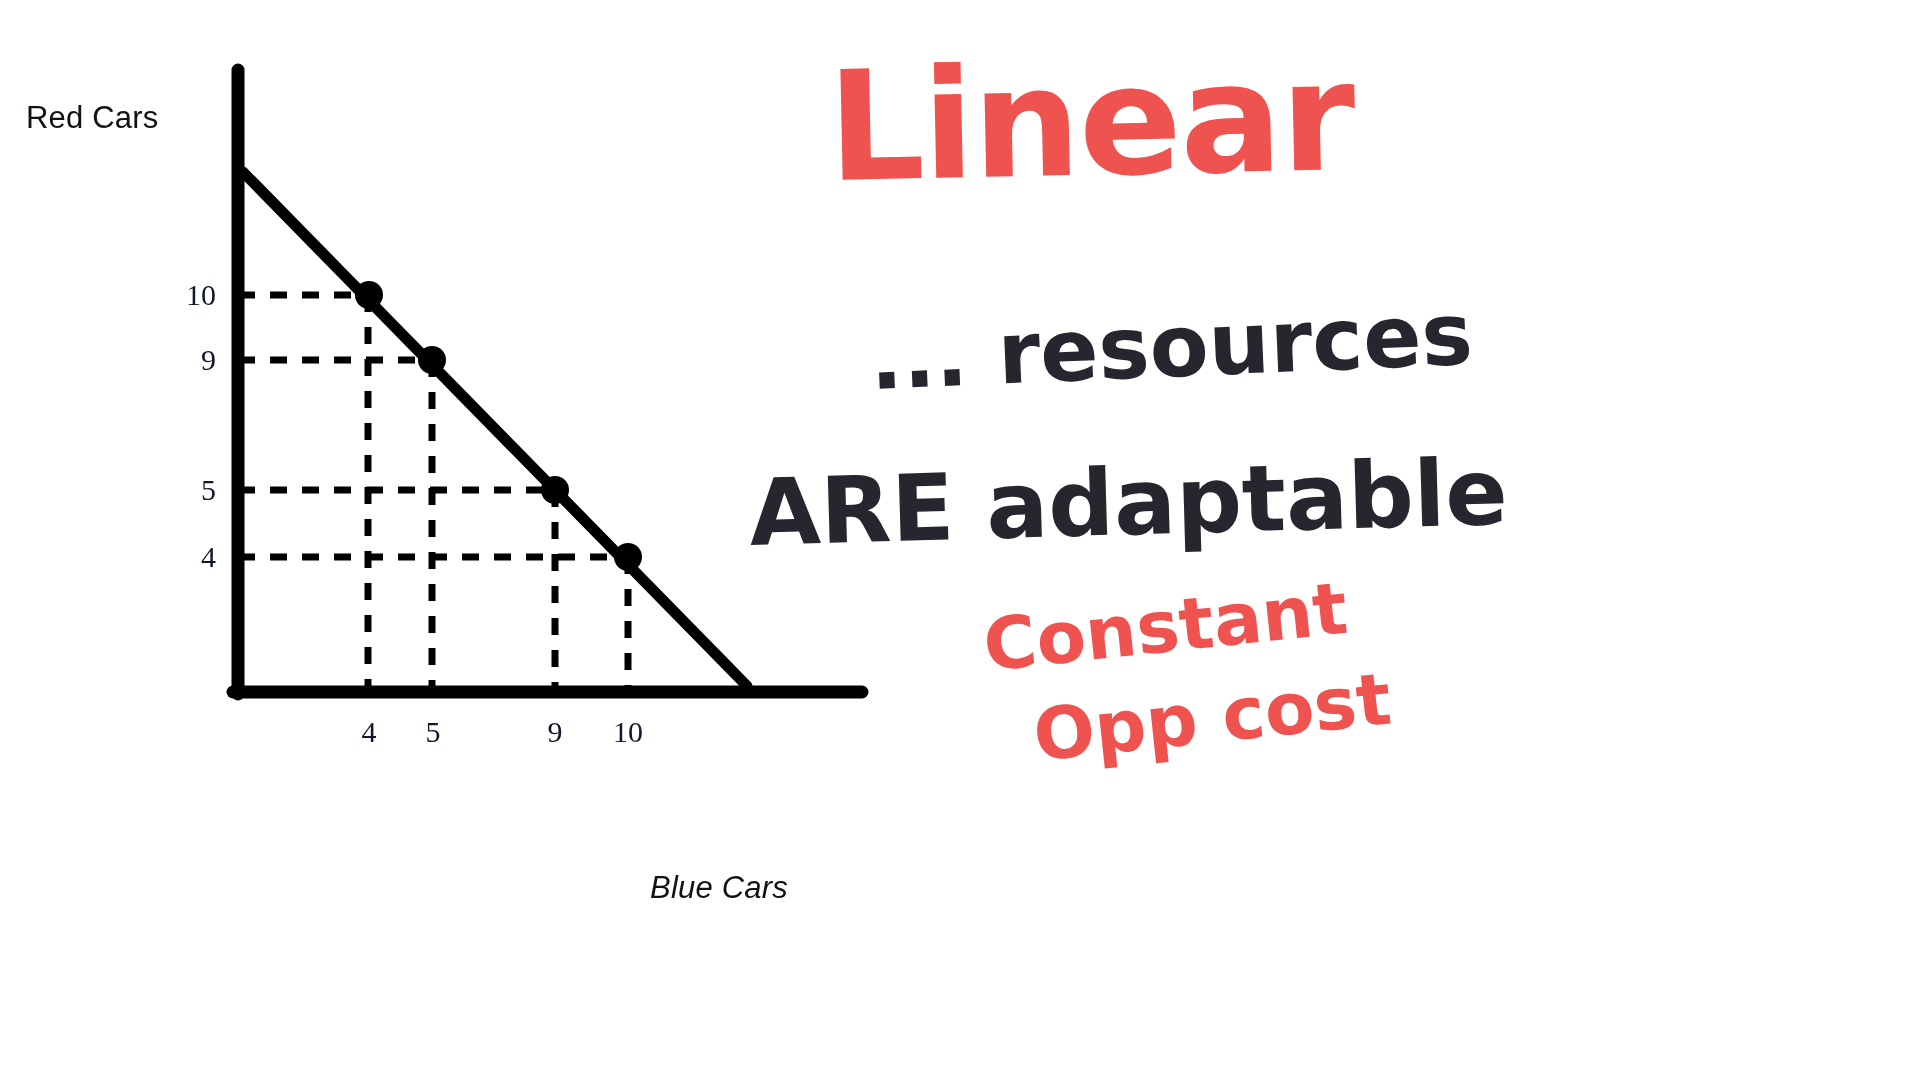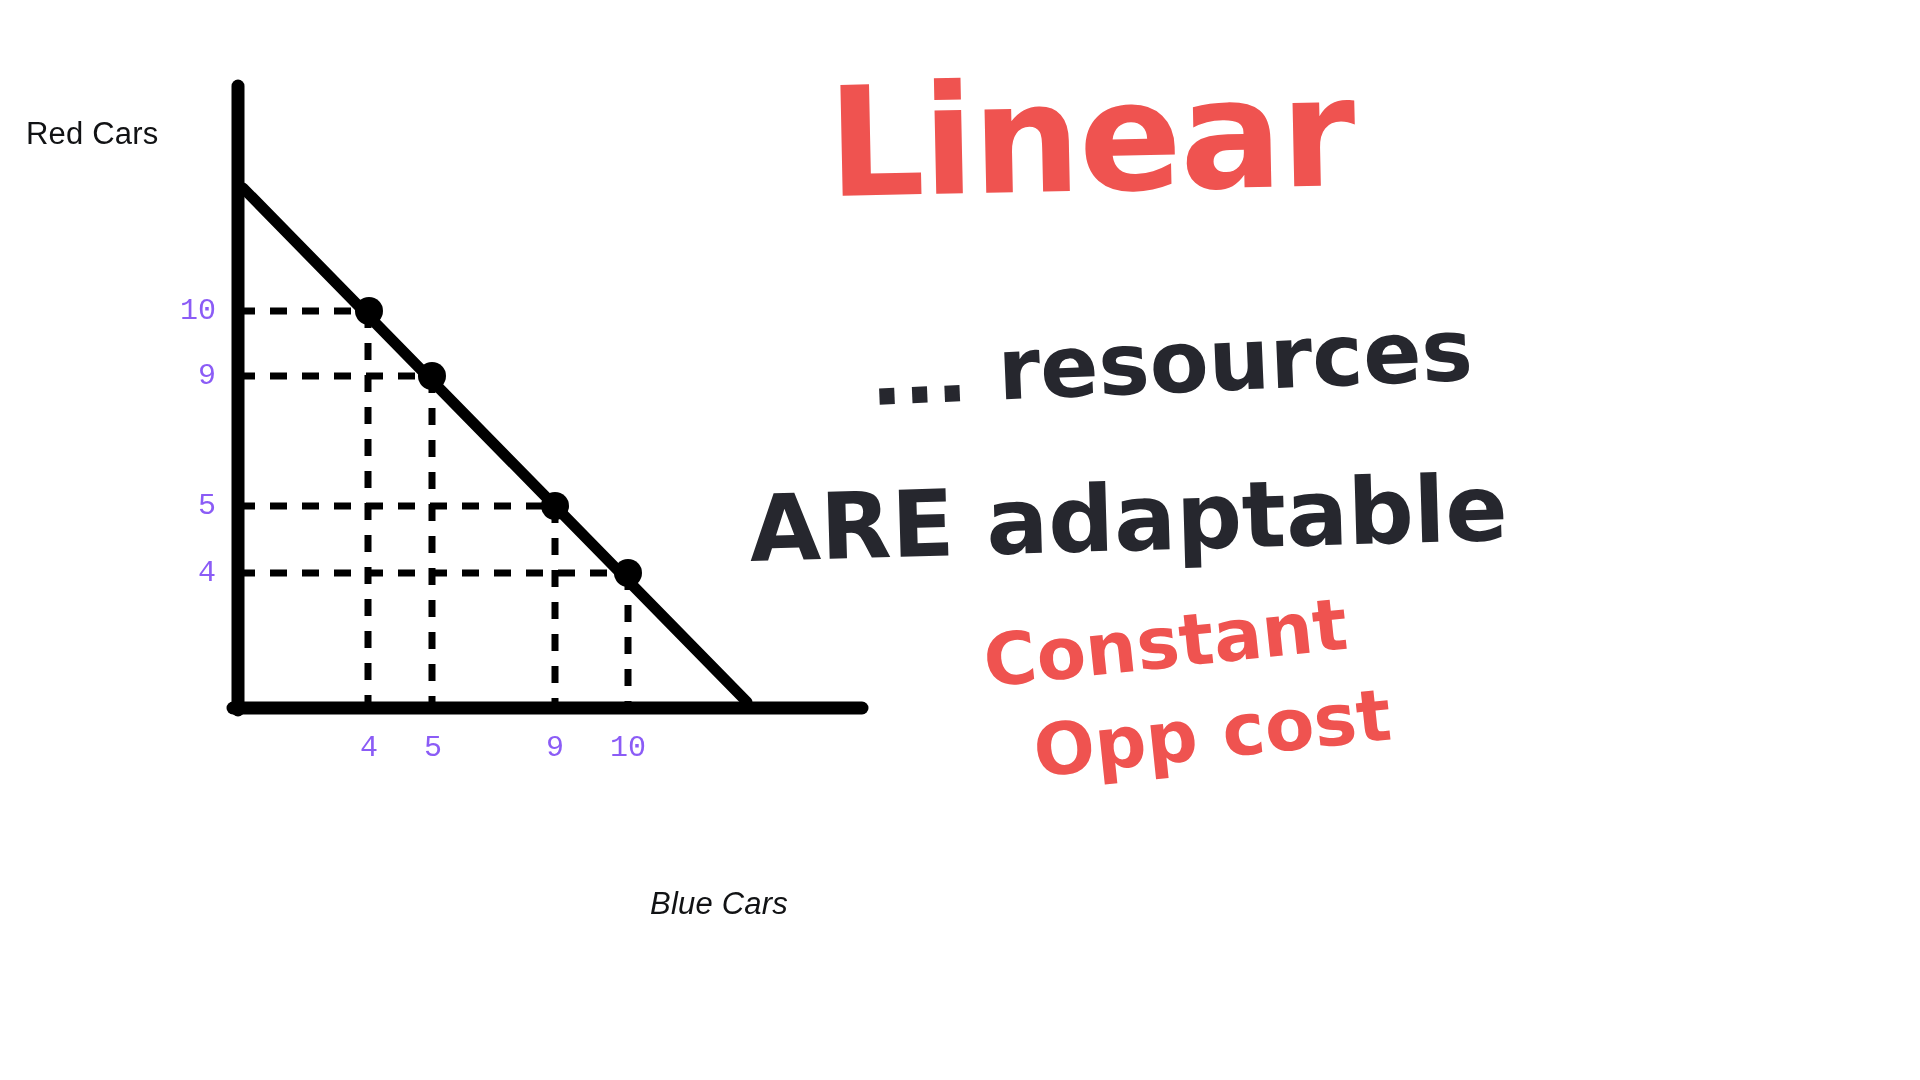--- a/index.html
+++ b/index.html
@@ -4,40 +4,40 @@
 <title>PPF Linear Diagram</title>
 <style>
   html,body{margin:0;padding:0;}
   body{
     width:1920px;height:1080px;
     background:#ffffff;
     font-family:"Liberation Sans", sans-serif;
     overflow:hidden;
     position:relative;
   }
-  #stage{position:absolute;left:0;top:16px;width:1920px;height:775px;}
+  #stage{position:absolute;left:0;top:0;width:1920px;height:775px;}
   .chart-wrap{position:absolute;left:0;top:0;width:960px;height:1080px;}
 
   
   .axis-title{
     position:absolute;
     font-family:"Liberation Sans", sans-serif;
     color:#111214;
     font-size:31px;
     font-weight:400;
     letter-spacing:0.2px;
     white-space:nowrap;
   }
   #ylabel{left:26px;top:100px;}
   #xlabel{left:650px;top:870px;font-style:italic;}
 
   .tick-label{
     position:absolute;
-    font-family:Liberation Mono, monospace;
-    color:#8b5cf6;
+    font-family:Liberation Serif, serif;
+    color:#0f172a;
     font-size:30px;
     font-weight:400;
     white-space:nowrap;
     text-align:right;
   }
   .ytick{width:48px;}
   .xtick{width:48px;text-align:center;}
 
   
   .hand{

